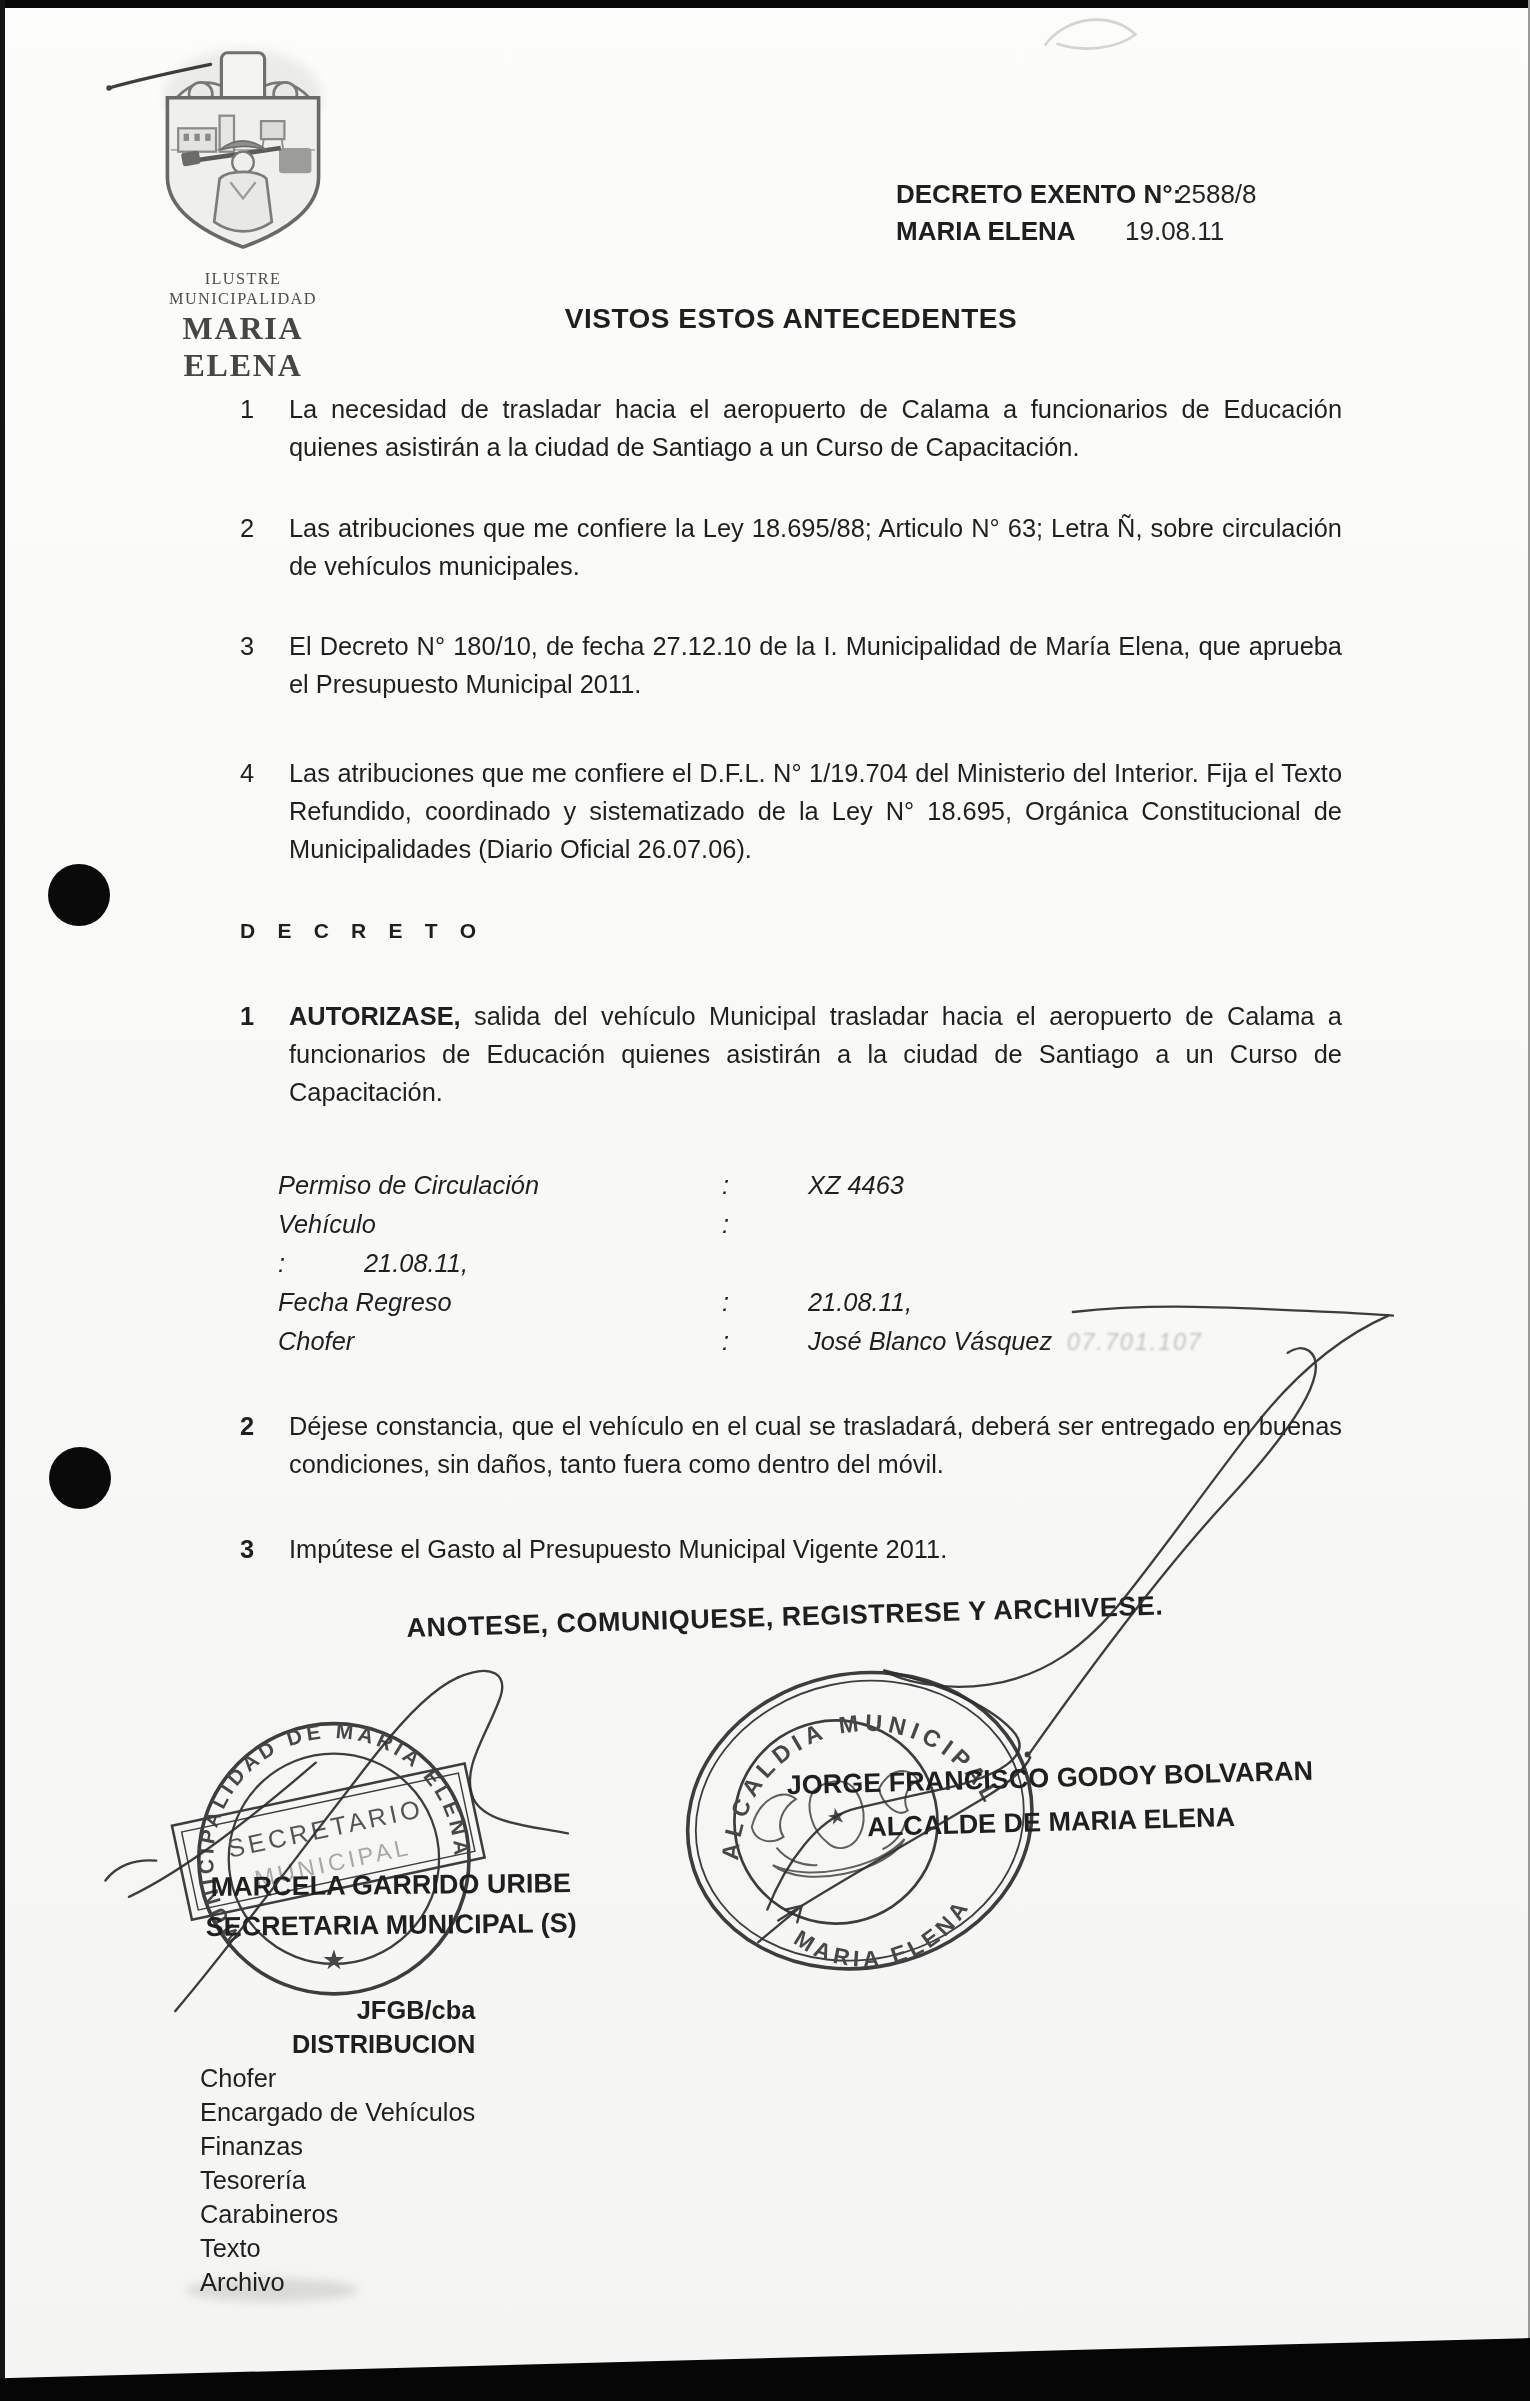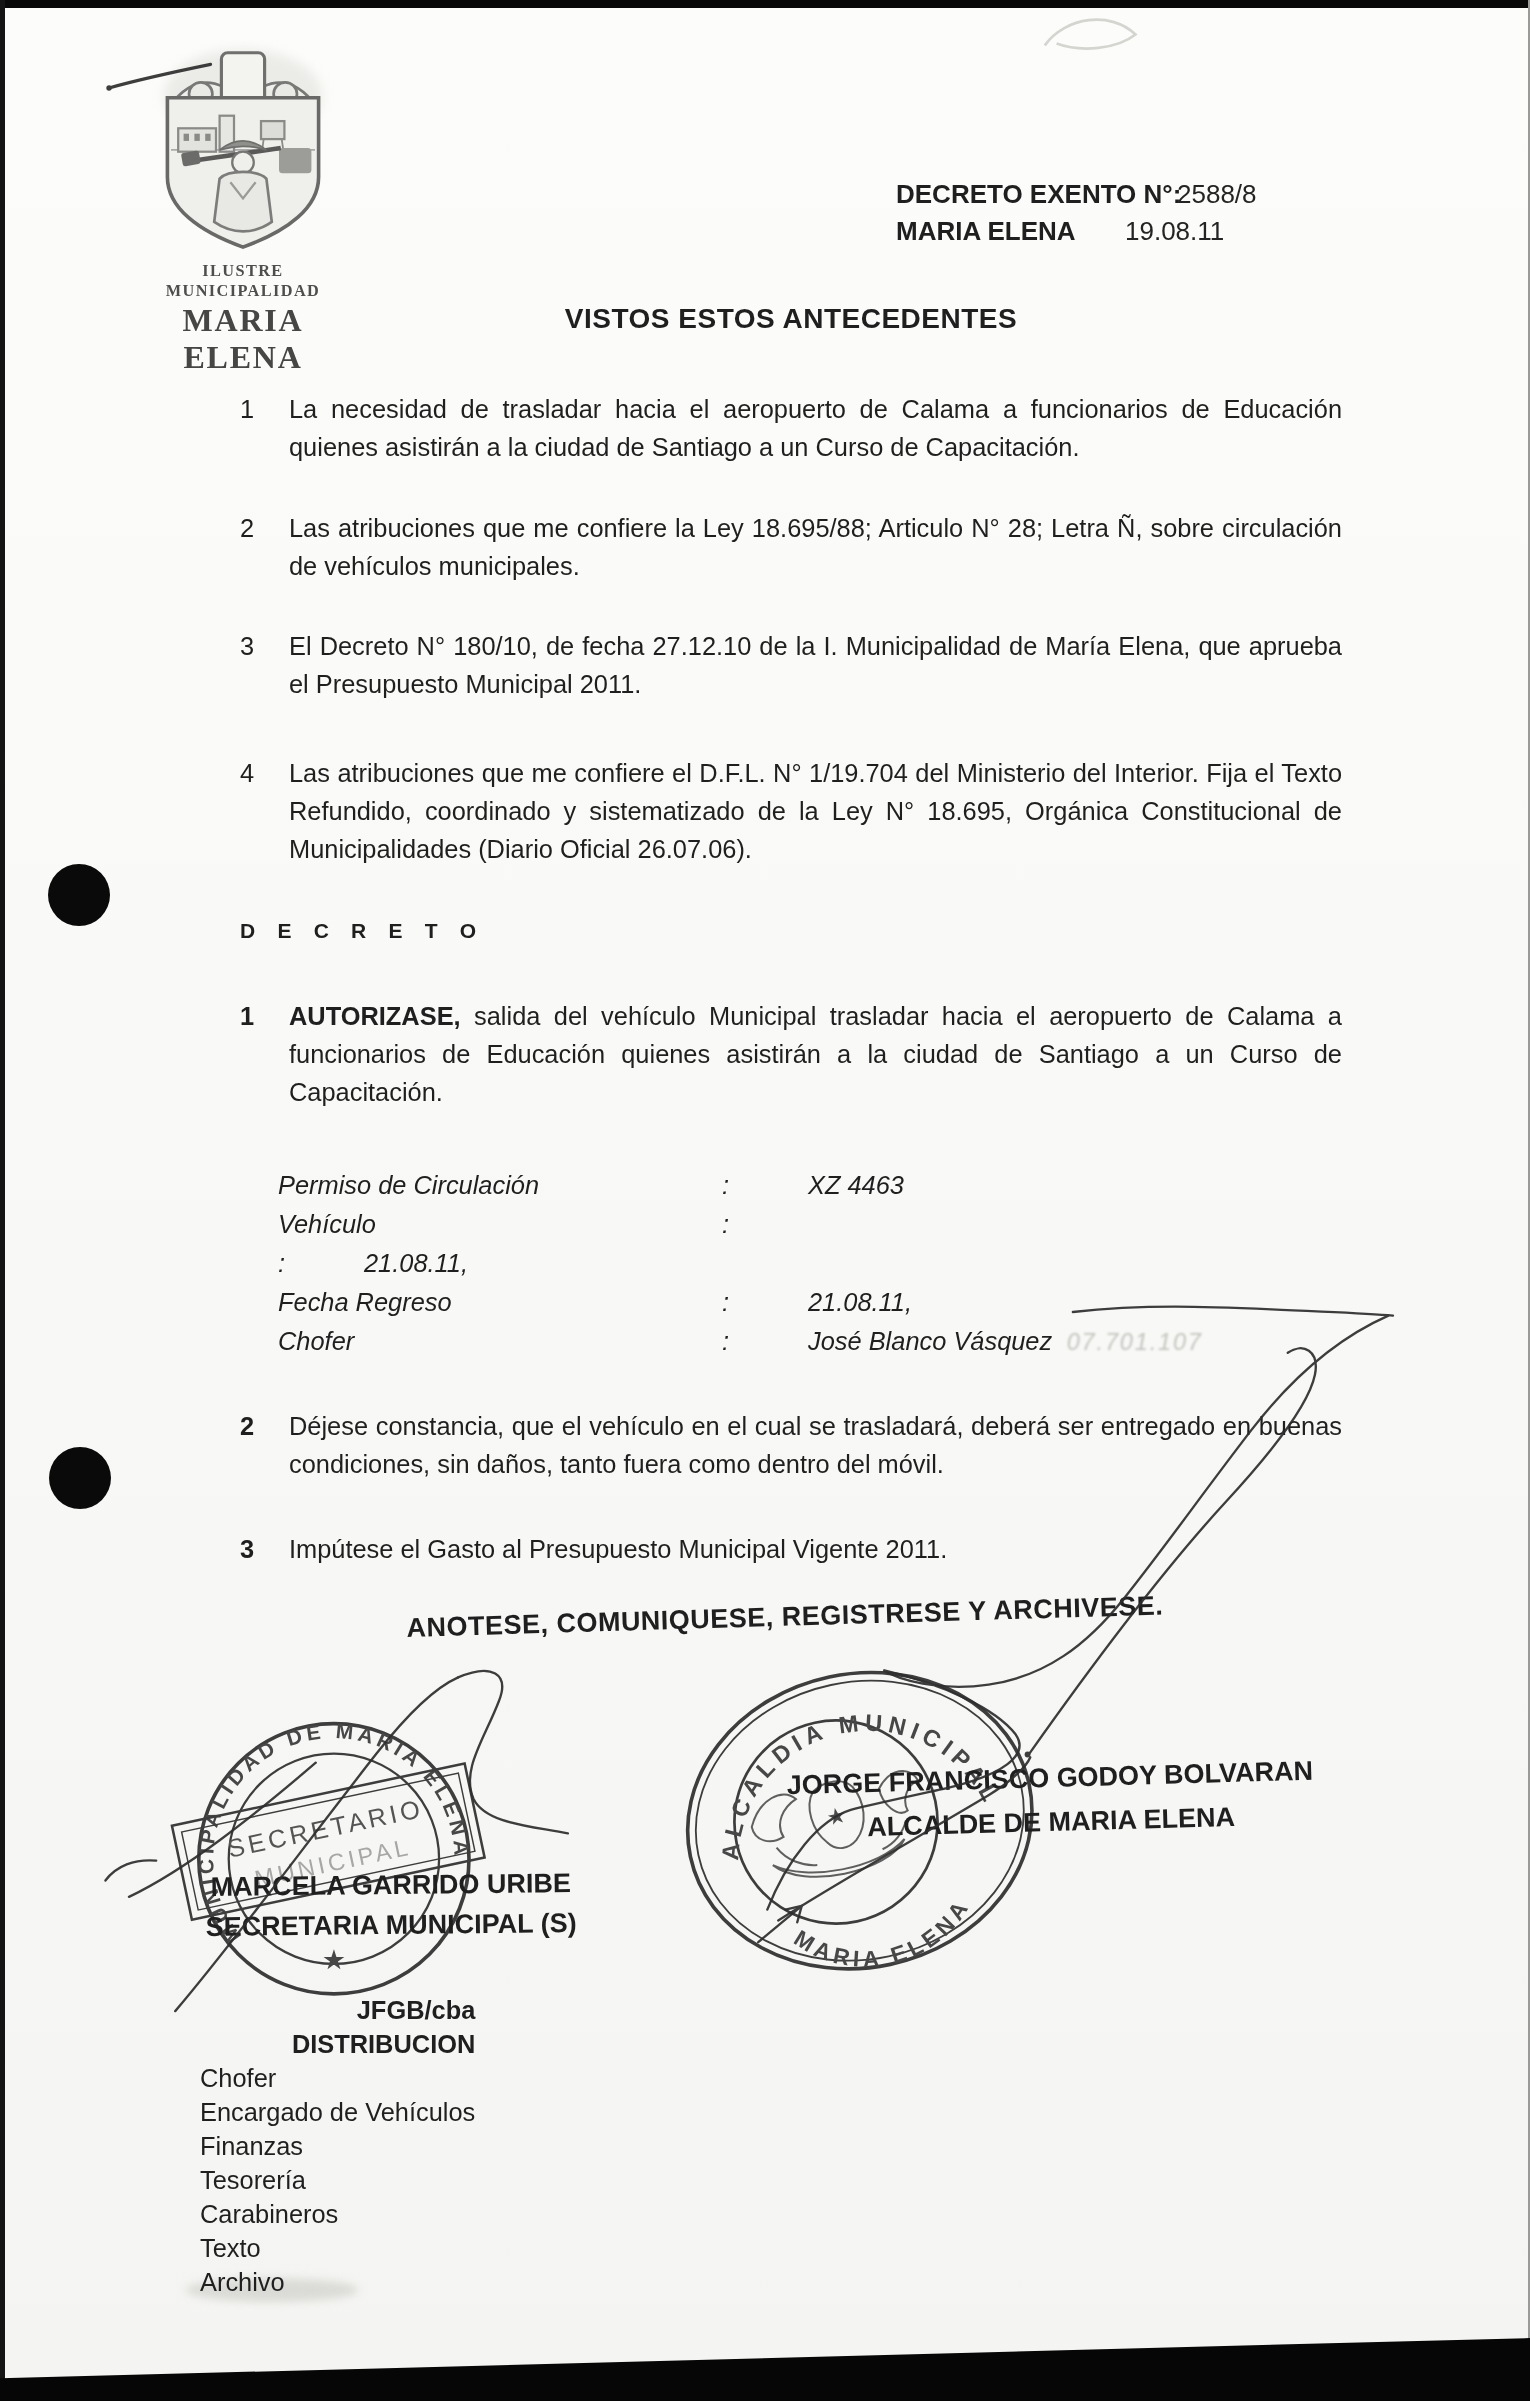--- a/index.html
+++ b/index.html
@@ -12,22 +12,22 @@
   .edge-top{position:absolute;left:0;top:0;width:100%;height:8.2px;background:#080808;}
   .edge-left{position:absolute;left:0;top:0;width:5.4px;height:100%;background:#141414;}
   .edge-right{position:absolute;right:0;top:0;width:2.7px;height:100%;background:#9a9a98;}
   .edge-bottom{position:absolute;left:0;top:2338px;width:100%;height:63px;background:#060606;
     clip-path:polygon(0 64%,100% 0%,100% 100%,0 100%);}
   .punch-dot{position:absolute;width:62px;height:62px;border-radius:50%;background:#0a0a0a;}
   .smudge{position:absolute;left:186px;top:2278px;width:172px;height:23.6px;border-radius:50%;
     background:#d4d4d0;filter:blur(4.5px);opacity:.8;}
   
   .logo-block{position:absolute;left:134px;top:40px;width:218px;text-align:center;z-index:2;}
-  .logo-caption1{font-family:"Liberation Serif",serif;font-weight:bold;font-size:16.3px;
-    letter-spacing:1.4px;color:#4e4e4c;margin-top:0;}
+  .logo-caption1{font-family:"Liberation Serif",serif;font-weight:normal;font-size:16.3px;
+    letter-spacing:1.4px;color:#4e4e4c;margin-top:8px;}
   .logo-caption2{font-family:"Liberation Serif",serif;font-weight:bold;font-size:32px;
     letter-spacing:1.8px;color:#464644;margin-top:0.9px;}
   
   .decree-header{position:absolute;left:896px;top:176px;font-size:26px;font-weight:bold;
     line-height:37px;z-index:2;white-space:nowrap;}
   .decree-header .lbl1{display:inline-block;width:281px;}
   .decree-header .lbl2{display:inline-block;width:229px;}
   .decree-header .val{font-weight:normal;color:#242424;}
   
   .sec{position:absolute;left:240px;width:1102px;z-index:2;}
@@ -117,21 +117,21 @@
   </div>
 
   <div class="sec vistos-title">VISTOS ESTOS ANTECEDENTES</div>
 
   <div class="sec item" id="v-item-1">
     <span class="num">1</span>
     <span class="txt">La necesidad de trasladar hacia el aeropuerto de Calama a funcionarios de Educación quienes asistirán a la ciudad de Santiago a un Curso de Capacitación.</span>
   </div>
   <div class="sec item" id="v-item-2">
     <span class="num">2</span>
-    <span class="txt">Las atribuciones que me confiere la Ley 18.695/88; Articulo N° 28; Letra Ñ, sobre circulación de  vehículos municipales.</span>
+    <span class="txt">Las atribuciones que me confiere la Ley 18.695/88; Articulo N° 63; Letra Ñ, sobre circulación de  vehículos municipales.</span>
   </div>
   <div class="sec item" id="v-item-3">
     <span class="num">3</span>
     <span class="txt">El Decreto N° 180/10, de fecha 27.12.10 de la I. Municipalidad de María Elena, que aprueba el Presupuesto Municipal 2011.</span>
   </div>
   <div class="sec item" id="v-item-4">
     <span class="num">4</span>
     <span class="txt">Las atribuciones que me confiere el D.F.L. N° 1/19.704 del Ministerio del Interior. Fija el Texto Refundido, coordinado y sistematizado de la Ley N° 18.695, Orgánica Constitucional de Municipalidades (Diario Oficial 26.07.06).</span>
   </div>
 

